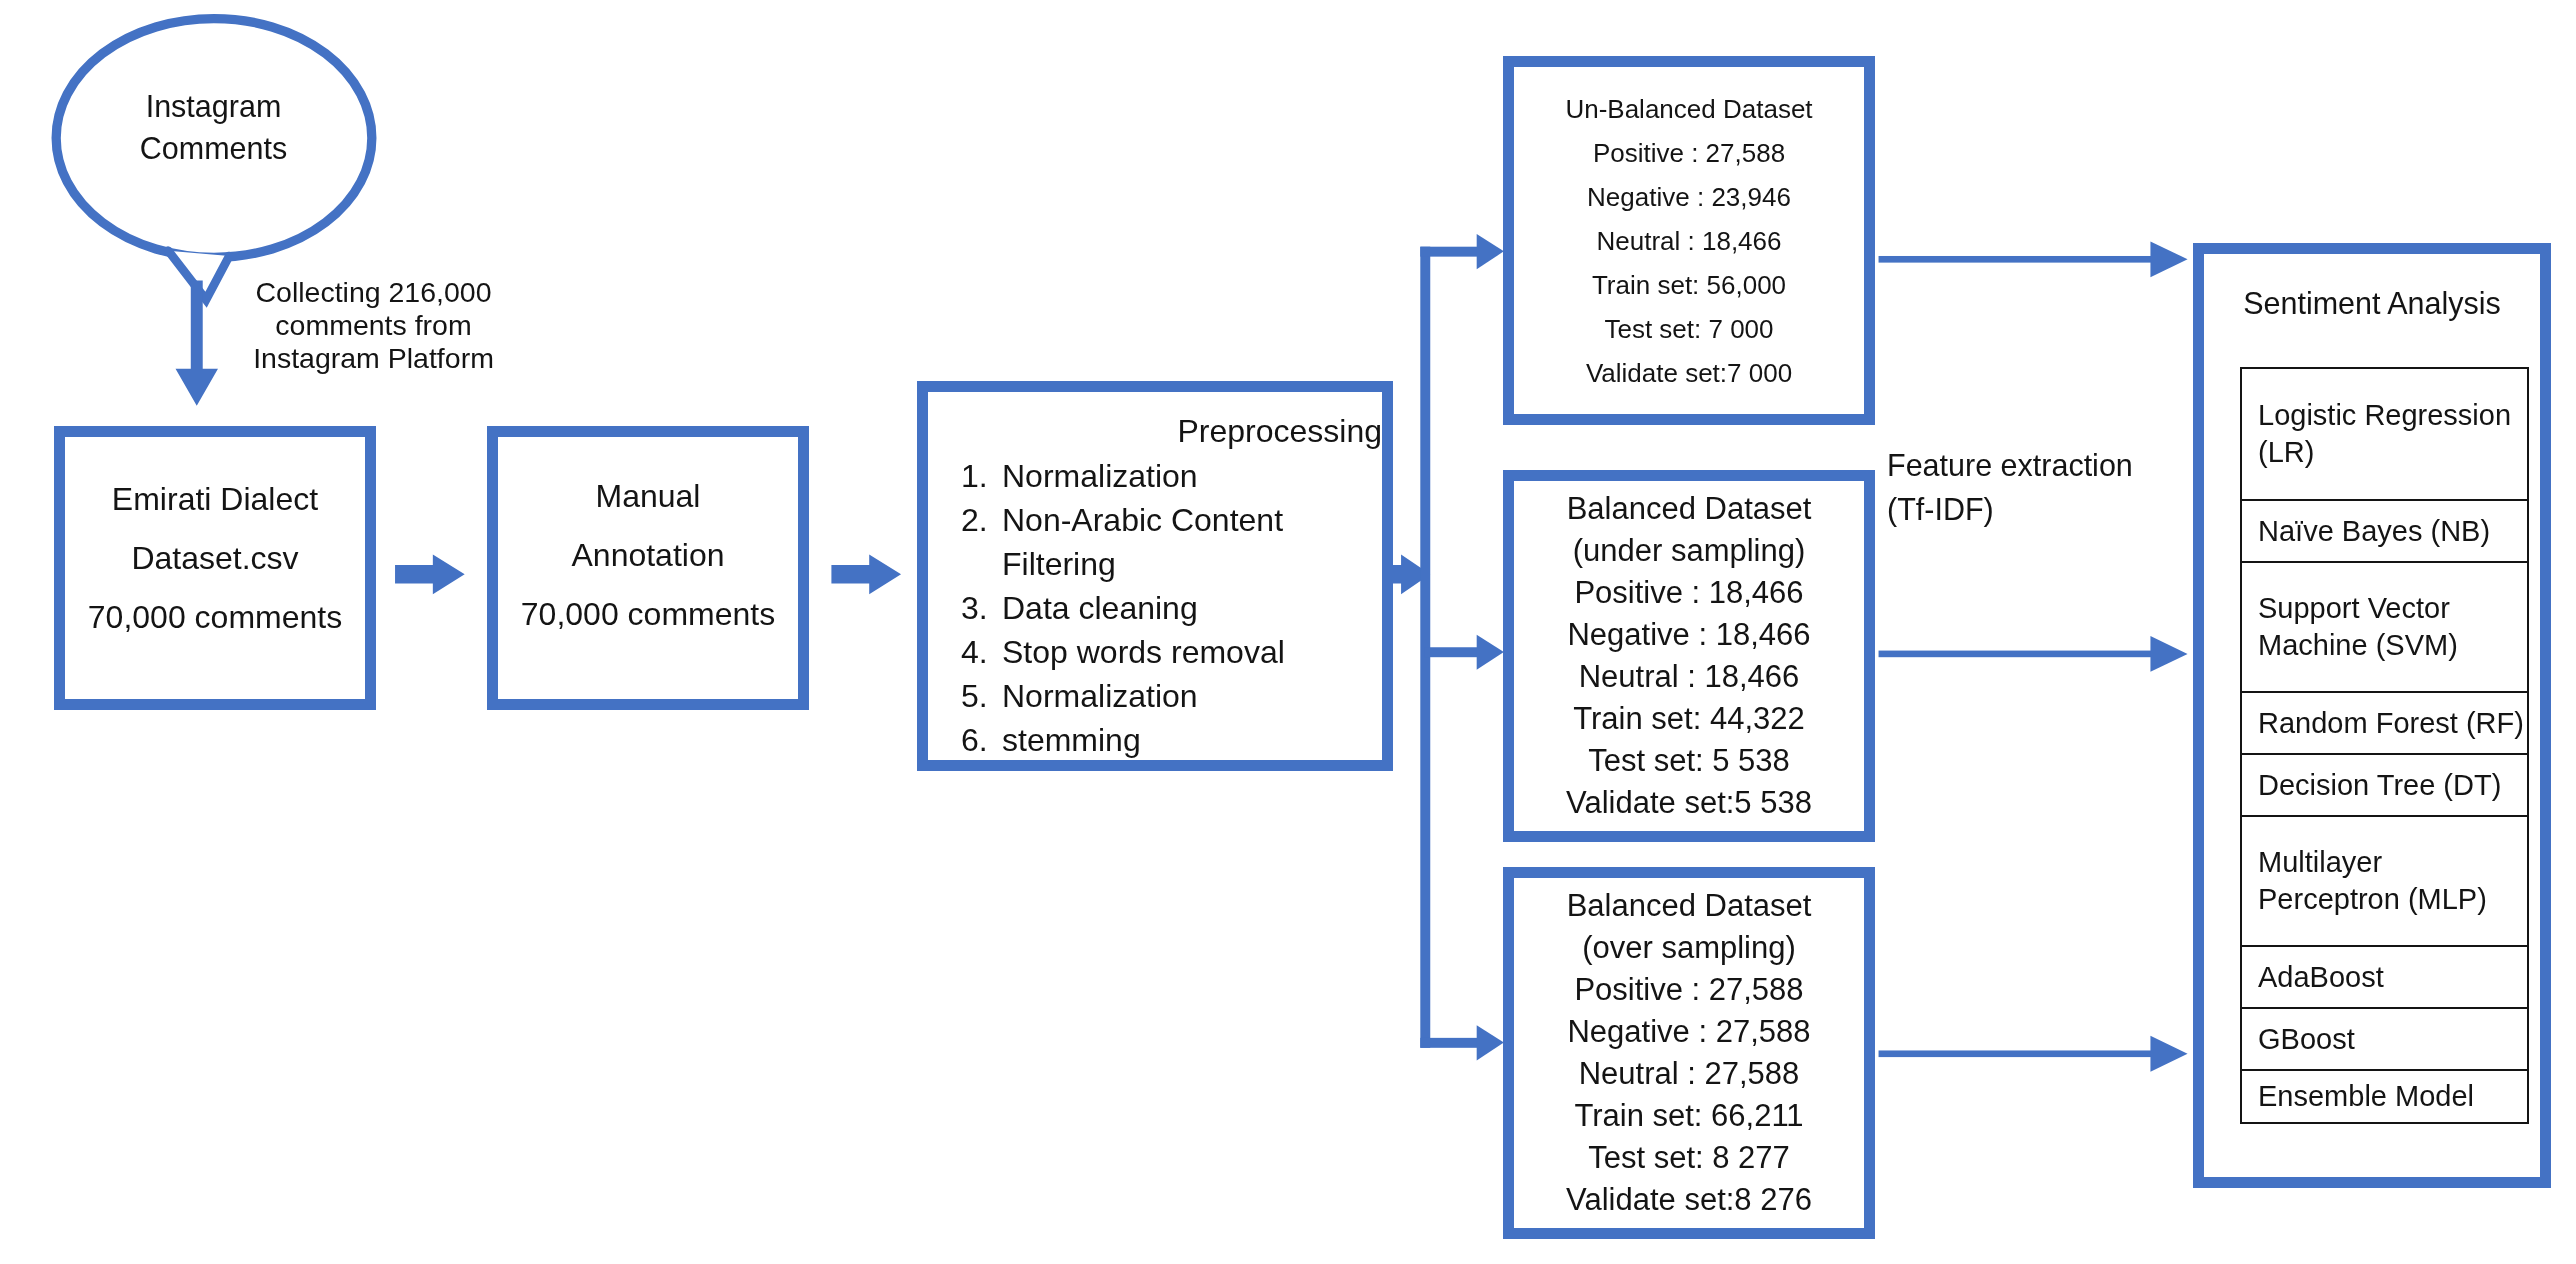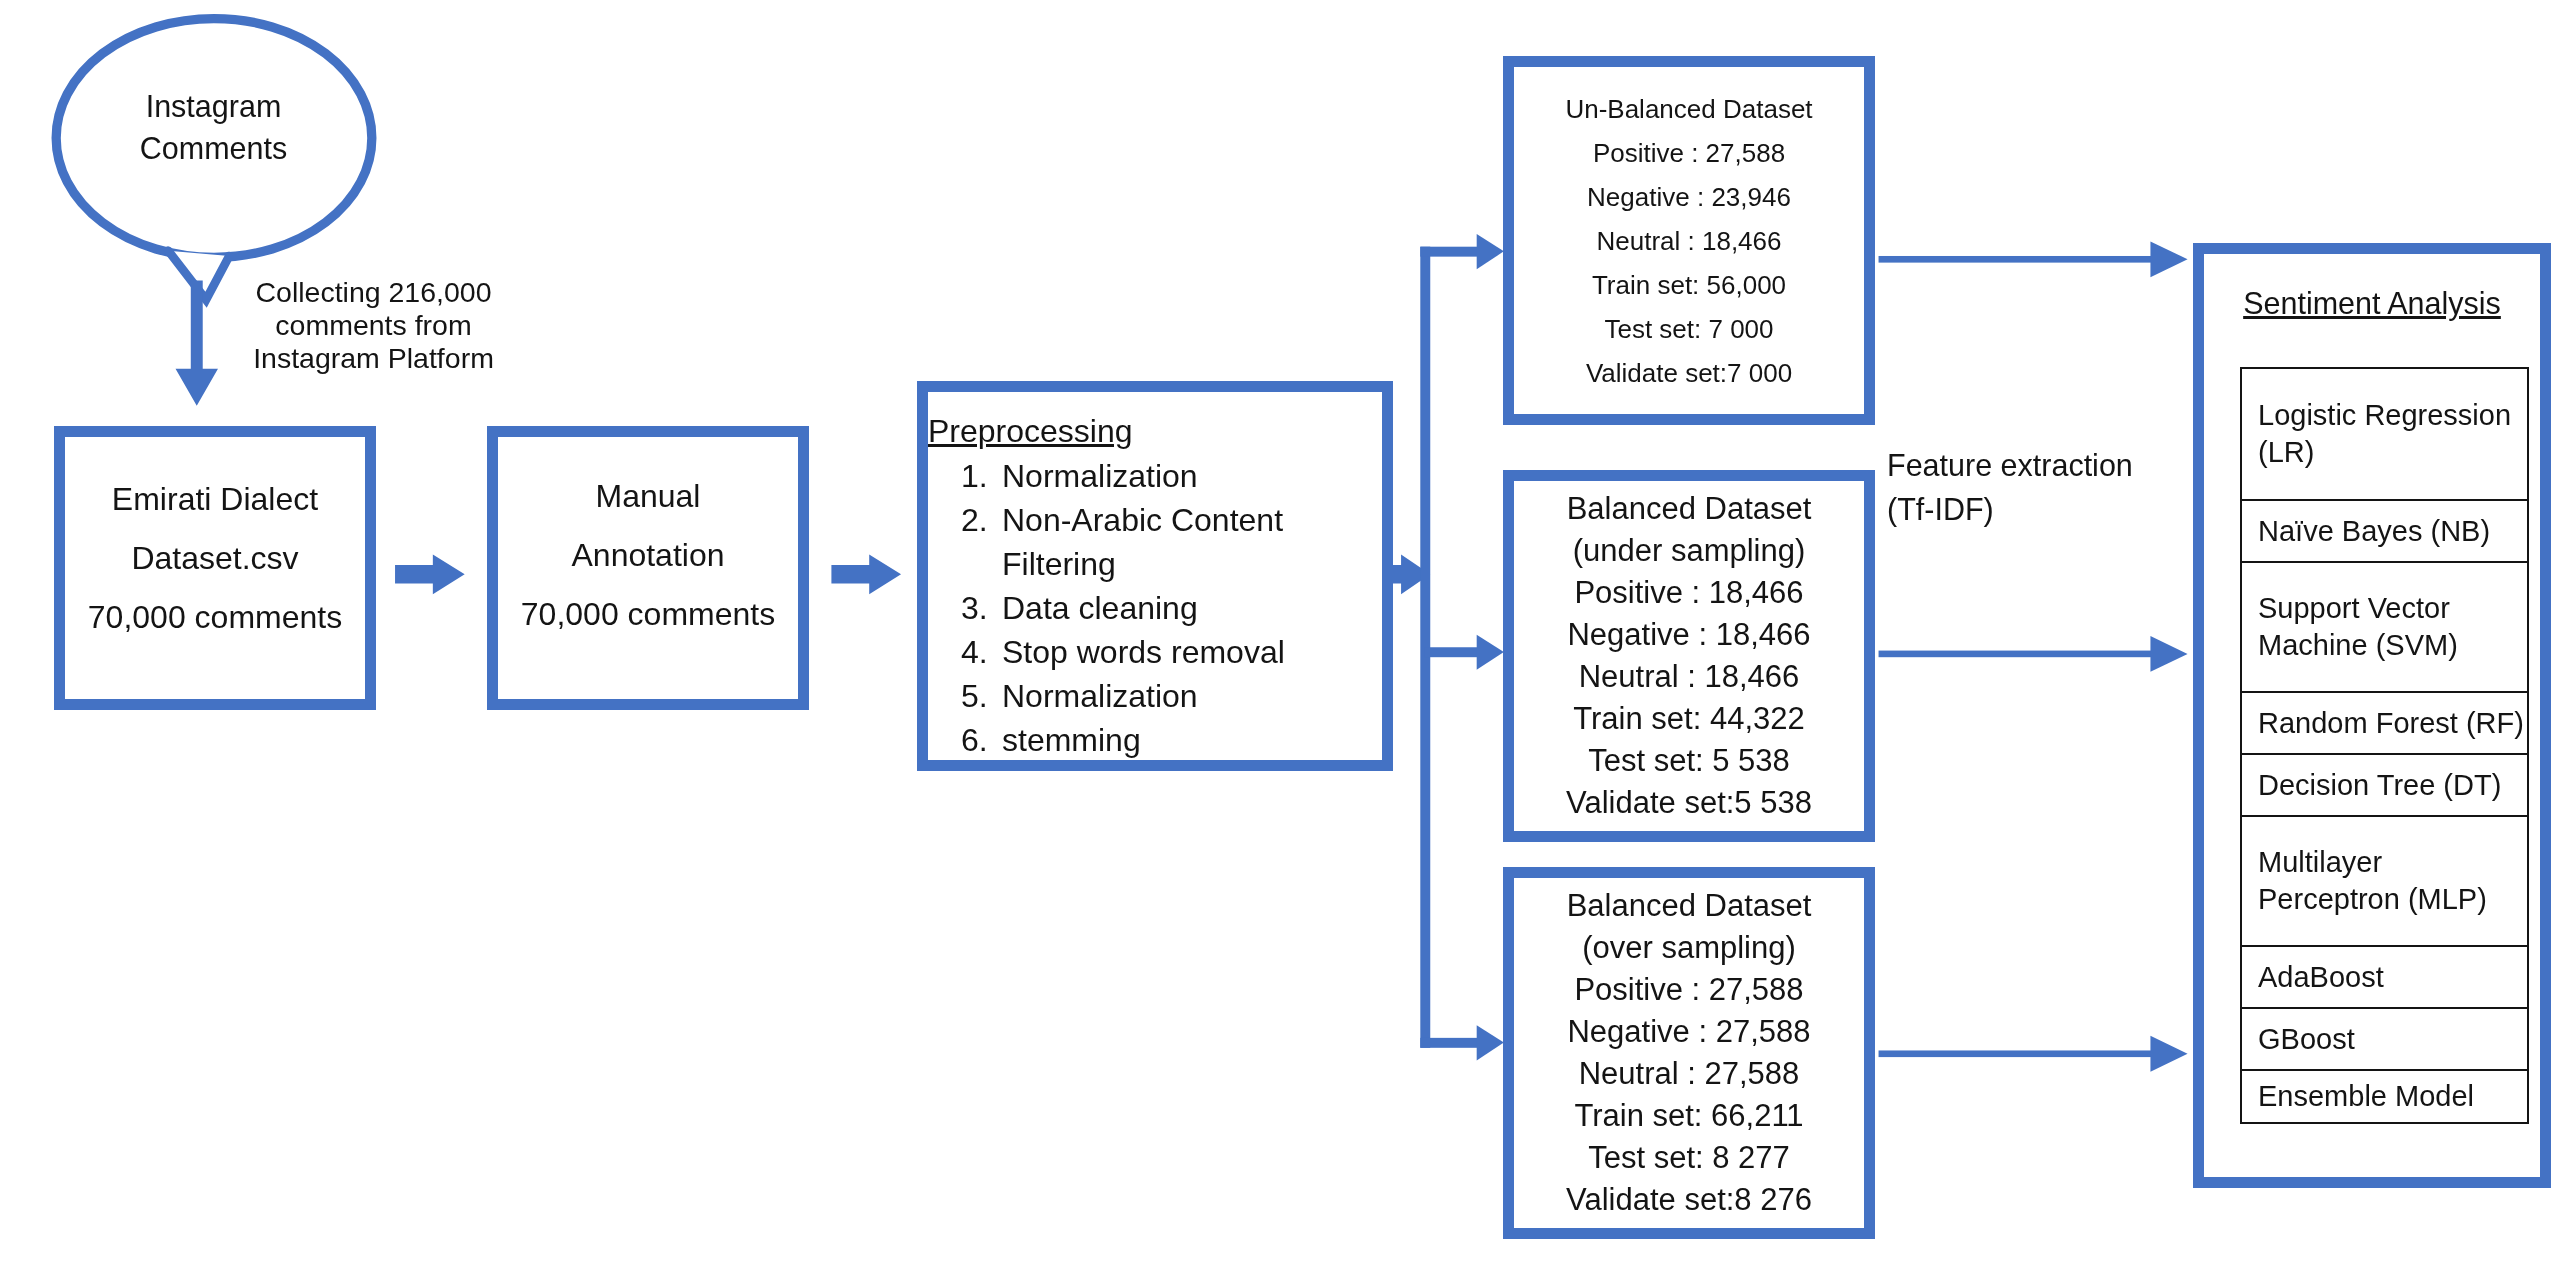--- a/index.html
+++ b/index.html
@@ -17,38 +17,38 @@
 
   
   .note{position:absolute;left:234px;top:276px;width:279px;text-align:center;
         font-size:28.5px;line-height:33px;}
 
   
   #box-emirati{left:54px;top:426px;width:322px;height:284px;font-size:32px;line-height:59px;padding-bottom:18.6px;}
   #box-manual{left:487px;top:426px;width:322px;height:284px;font-size:32px;line-height:59px;padding-bottom:26px;}
 
   #box-preprocessing{left:917px;top:381px;width:476px;height:390px;font-size:32px;}
-  .pp-title{text-align:left;margin-top:17px;line-height:44px;text-decoration:underline;}
+  .pp-title{text-align:right;margin-top:17px;line-height:44px;}
   .pp-list{margin-top:1.3px;}
   .pp-row{display:flex;line-height:44px;}
   .pp-num{flex:0 0 74px;padding-left:33px;box-sizing:border-box;}
   .pp-text{flex:1 1 auto;padding-right:9.3px;}
 
   .dataset{left:1503px;width:372px;text-align:center;}
   #box-unbalanced{top:56px;height:369px;font-size:26px;line-height:44px;}
   #box-under{top:470px;height:372px;font-size:31px;line-height:42px;}
   #box-over{top:867px;height:372px;font-size:31px;line-height:42px;}
 
   
   .feature-label{position:absolute;left:1887px;top:443px;width:279px;text-align:left;
                  font-size:30.5px;line-height:44px;}
 
   
   #box-sentiment{left:2193px;top:243px;width:358px;height:945px;}
-  .sa-title{text-align:center;margin-top:29px;font-size:30.5px;line-height:40px;text-decoration:underline;}
+  .sa-title{text-align:center;margin-top:29px;font-size:30.5px;line-height:40px;}
   .sa-table{position:absolute;left:36px;top:113px;width:289px;box-sizing:border-box;
             border:2.7px solid var(--ink);}
   .sa-row{display:flex;align-items:center;box-sizing:border-box;
           padding:0 0 0 16px;font-size:29px;line-height:37px;}
   .sa-row + .sa-row{border-top:2.7px solid var(--ink);}
   .rt{height:130px;} .rs{height:62px;} .re{height:53px;}
 </style>
 </head>
 <body>
 

